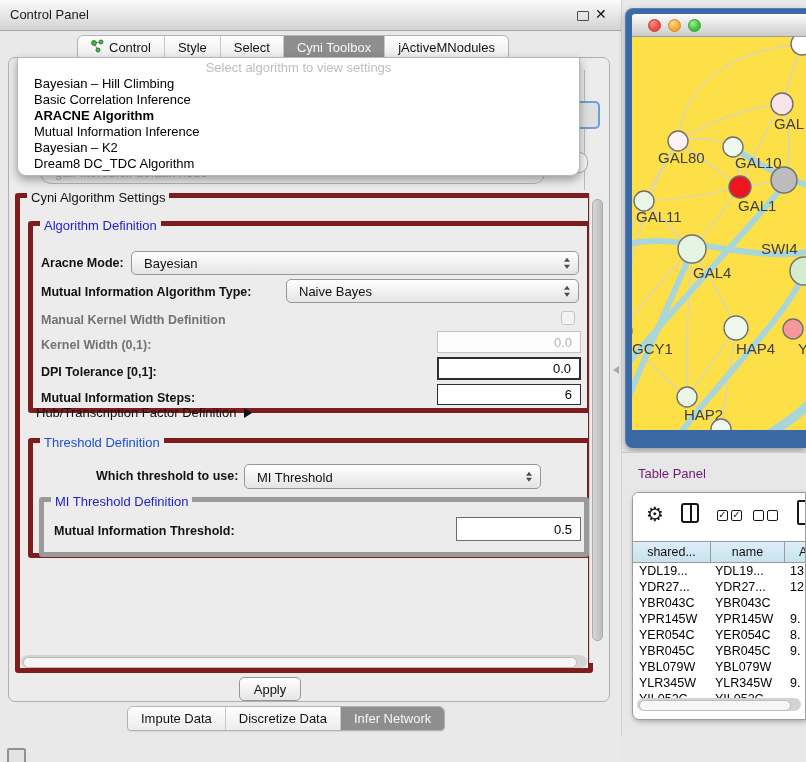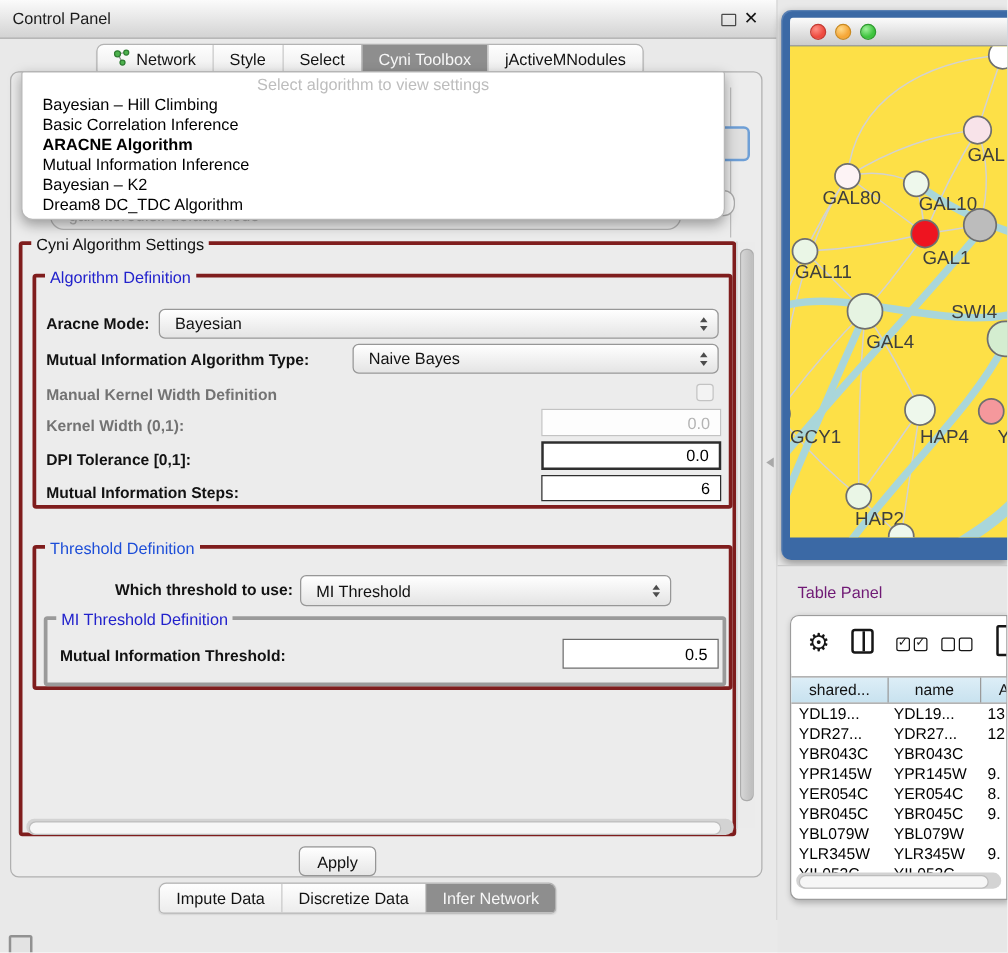--- a/index.html
+++ b/index.html
@@ -33,21 +33,21 @@
     background:#ececec;z-index:6;font-size:13px;color:#b2b2b2;line-height:24px;padding-left:14px;box-sizing:border-box;}
 
   
   #algo-popup{position:absolute;left:17px;top:57px;width:561px;height:117px;background:#ffffff;
     border:1px solid #b8b8b8;border-radius:2px 2px 9px 9px;box-shadow:0 4px 10px rgba(0,0,0,0.35);z-index:40;}
   #algo-popup .ph{margin-top:2px;height:16px;line-height:16px;text-align:center;font-size:13px;color:#bdbdbd;}
   #algo-popup .opt{height:16px;line-height:16px;padding-left:16px;font-size:13px;color:#000;white-space:nowrap;}
   #algo-popup .opt.bold{font-weight:bold;}
 
   
-  .group{position:absolute;border:3px solid #7f1d1d;border-radius:3px;}
+  .group{position:absolute;border:5px solid #7f1d1d;border-radius:3px;}
   .legend{position:absolute;top:-8px;left:7px;background:#ececec;padding:0 4px;font-size:13px;color:#111;white-space:nowrap;}
   .legend.blue{color:#2222cc;}
   .legend.green{color:#1d4ed8;}
 
   .flabel{position:absolute;font-size:12.5px;font-weight:bold;color:#121212;white-space:nowrap;}
   .flabel.dis{color:#737373;}
 
   .combo{position:absolute;background:linear-gradient(#ffffff,#e4e4e4);border:1px solid #979797;border-radius:5px;box-sizing:border-box;}
   .combo .ctxt{position:absolute;left:12px;top:50%;transform:translateY(-50%);font-size:13px;color:#111;white-space:nowrap;}
   .arrows{position:absolute;right:8px;top:50%;transform:translateY(-50%);}
@@ -139,21 +139,21 @@
 
     <div class="tabbar" style="left:77px;top:35px;">
       <div class="tab">
         <span class="tabicon"><svg width="13" height="14" viewBox="0 0 13 14">
               <line x1="3" y1="4" x2="10" y2="3" stroke="#8a8a8a" stroke-width="1"></line>
               <line x1="3" y1="4" x2="7" y2="11" stroke="#8a8a8a" stroke-width="1"></line>
               <circle cx="3" cy="4" r="2.4" fill="#4db24d" stroke="#2e7d32"></circle>
               <circle cx="10" cy="3" r="2" fill="#4db24d" stroke="#2e7d32"></circle>
               <circle cx="7" cy="11" r="2" fill="#4db24d" stroke="#2e7d32"></circle>
             </svg></span>
-        <span>Network</span>
+        <span>Control</span>
       </div>
         <div class="tab">
 
         <span>Style</span>
       </div>
         <div class="tab">
 
         <span>Select</span>
       </div>
         <div class="tab selected">
@@ -204,20 +204,23 @@
           <div class="numfield heavy" style="left:404px;top:131px;width:144px;height:23px;">
             <span>0.0</span>
           </div>
 
           <div class="flabel" style="left:8px;top:165px;">Mutual Information Steps:</div>
           <div class="numfield" style="left:404px;top:158px;width:144px;height:21px;">
             <span>6</span>
           </div>
         </div>
 
+        <div class="hub-label" style="left:16px;top:207px;">
+          <span>Hub/Transcription Factor Definition</span><span class="tri-right"></span>
+        </div>
 
         <div class="group" style="left:8px;top:240px;width:554px;height:110px;">
           <div class="legend green">Threshold Definition</div>
 
           <div class="flabel" style="left:63px;top:26px;">Which threshold to use:</div>
           <div class="combo" style="left:211px;top:21px;width:297px;height:25px;">
             <span class="ctxt">MI Threshold</span>
             <span class="arrows">
                 <i class="au"></i>
                 <i class="ad"></i>

